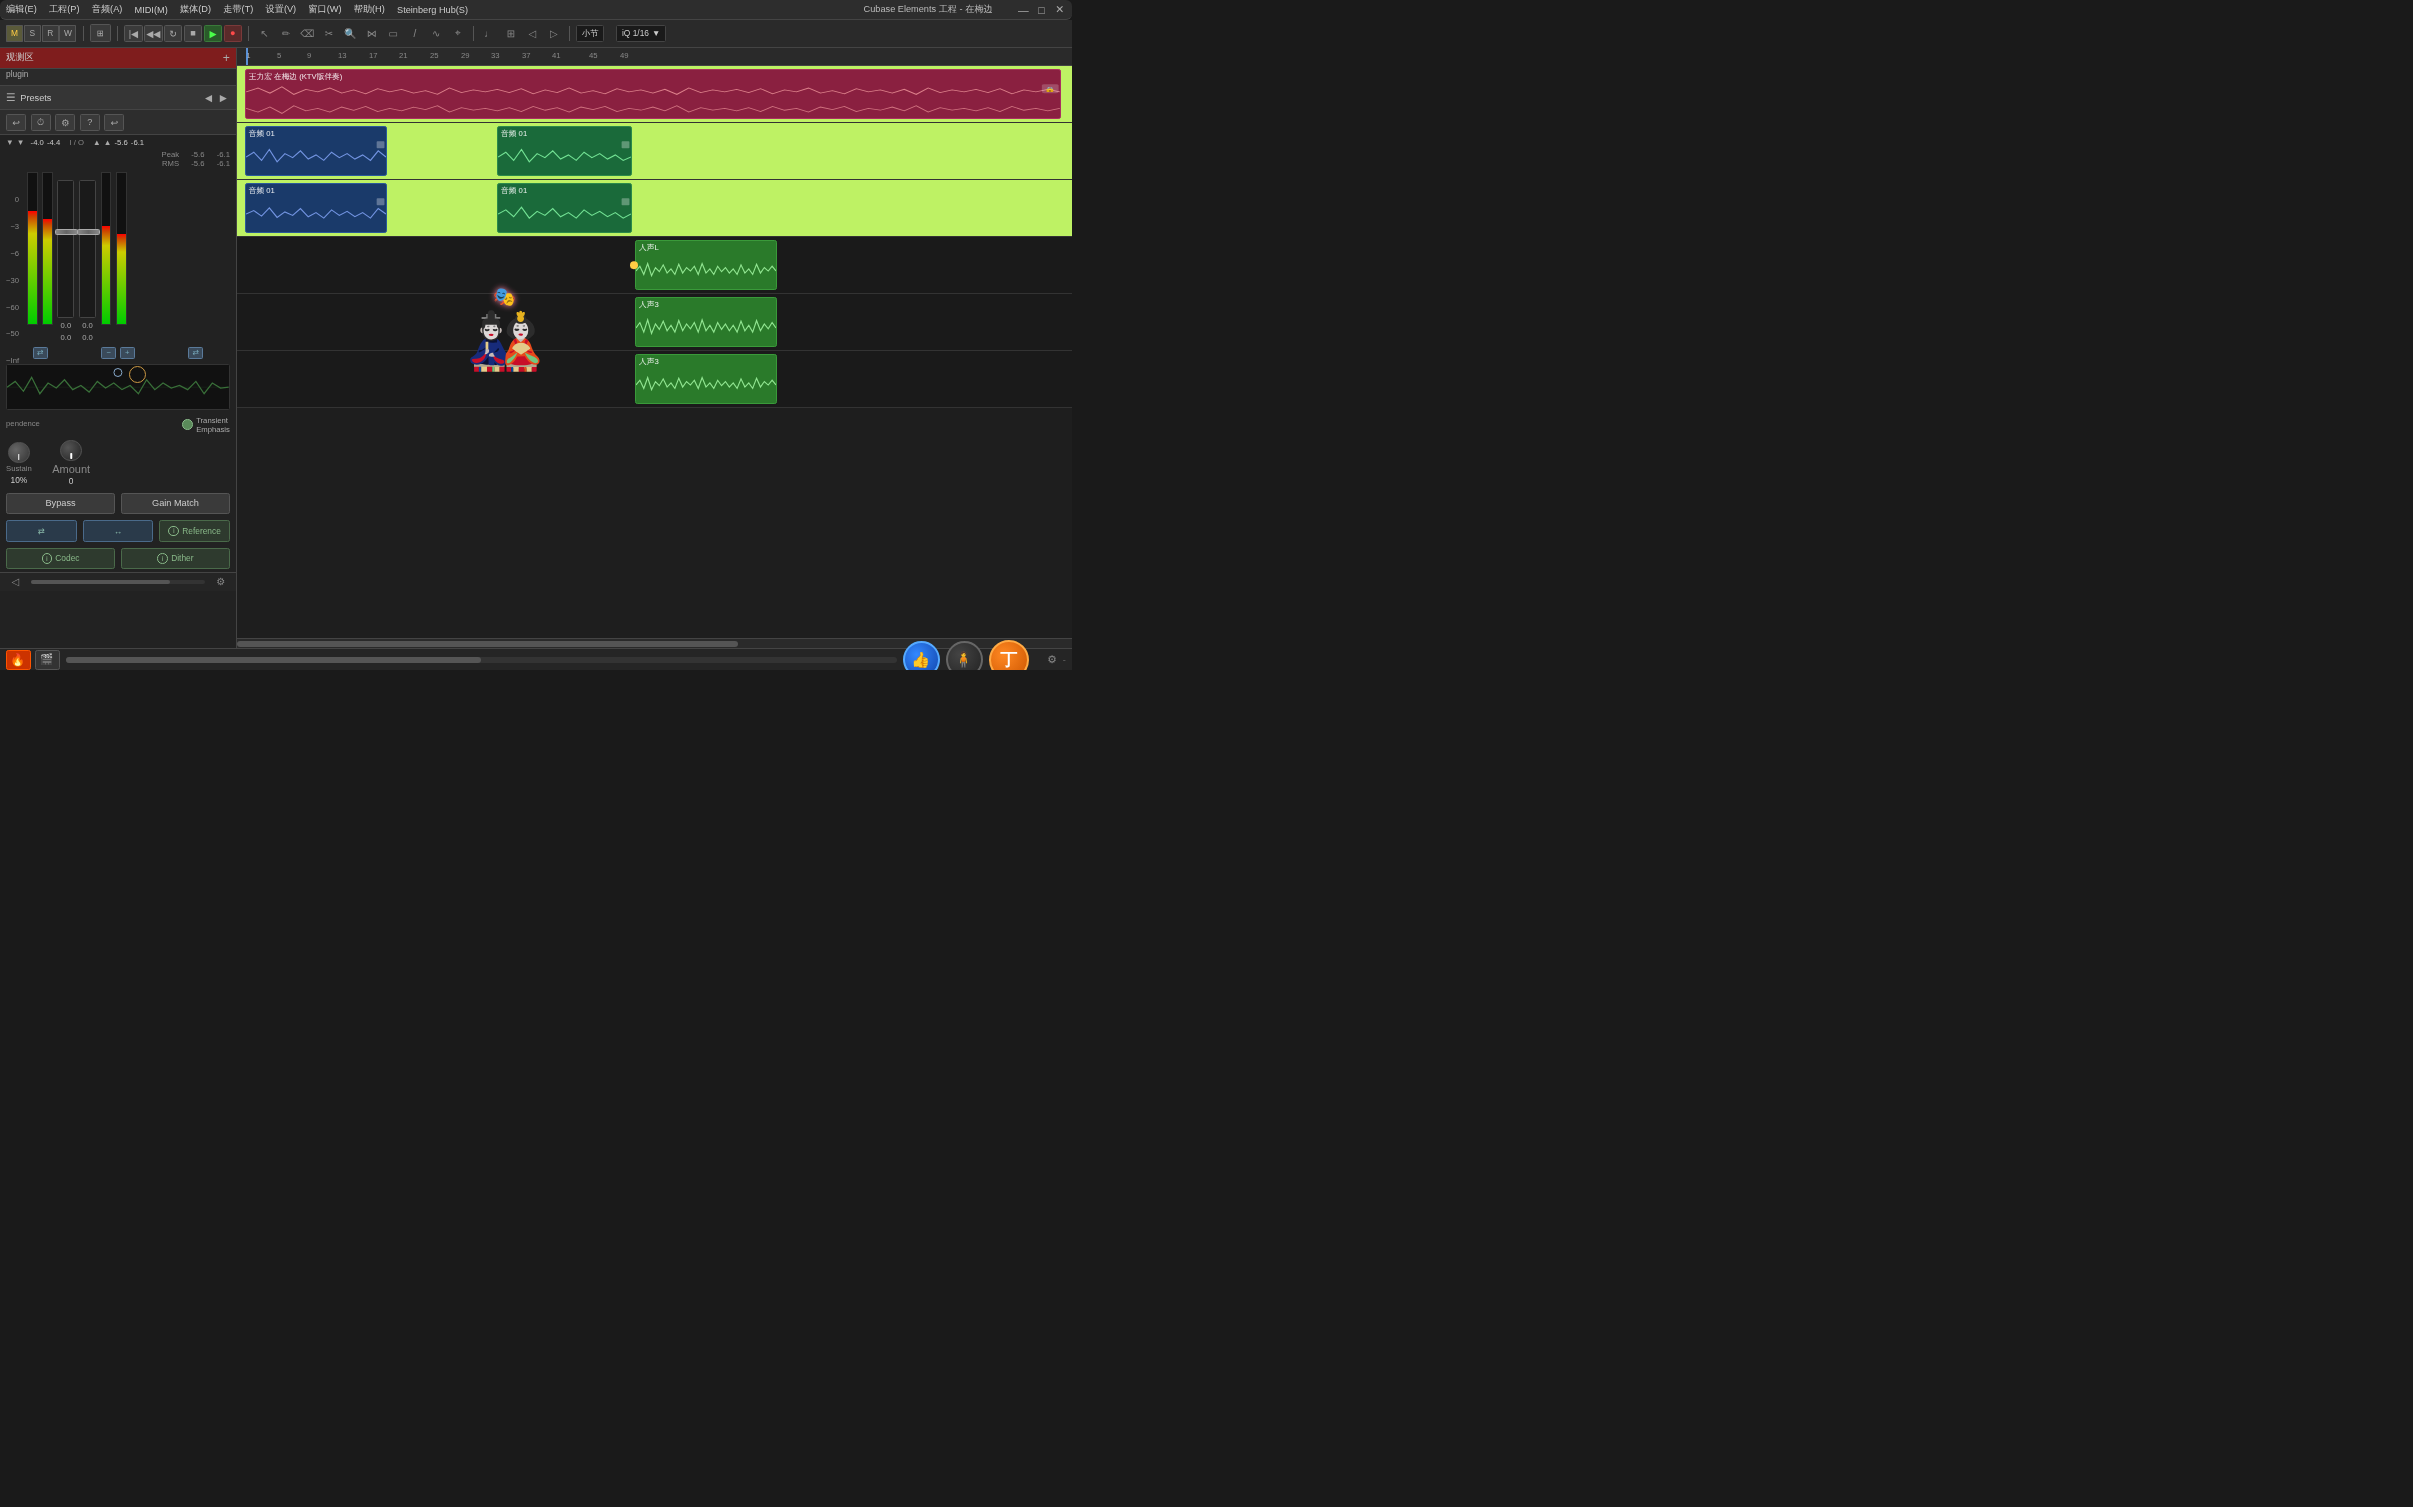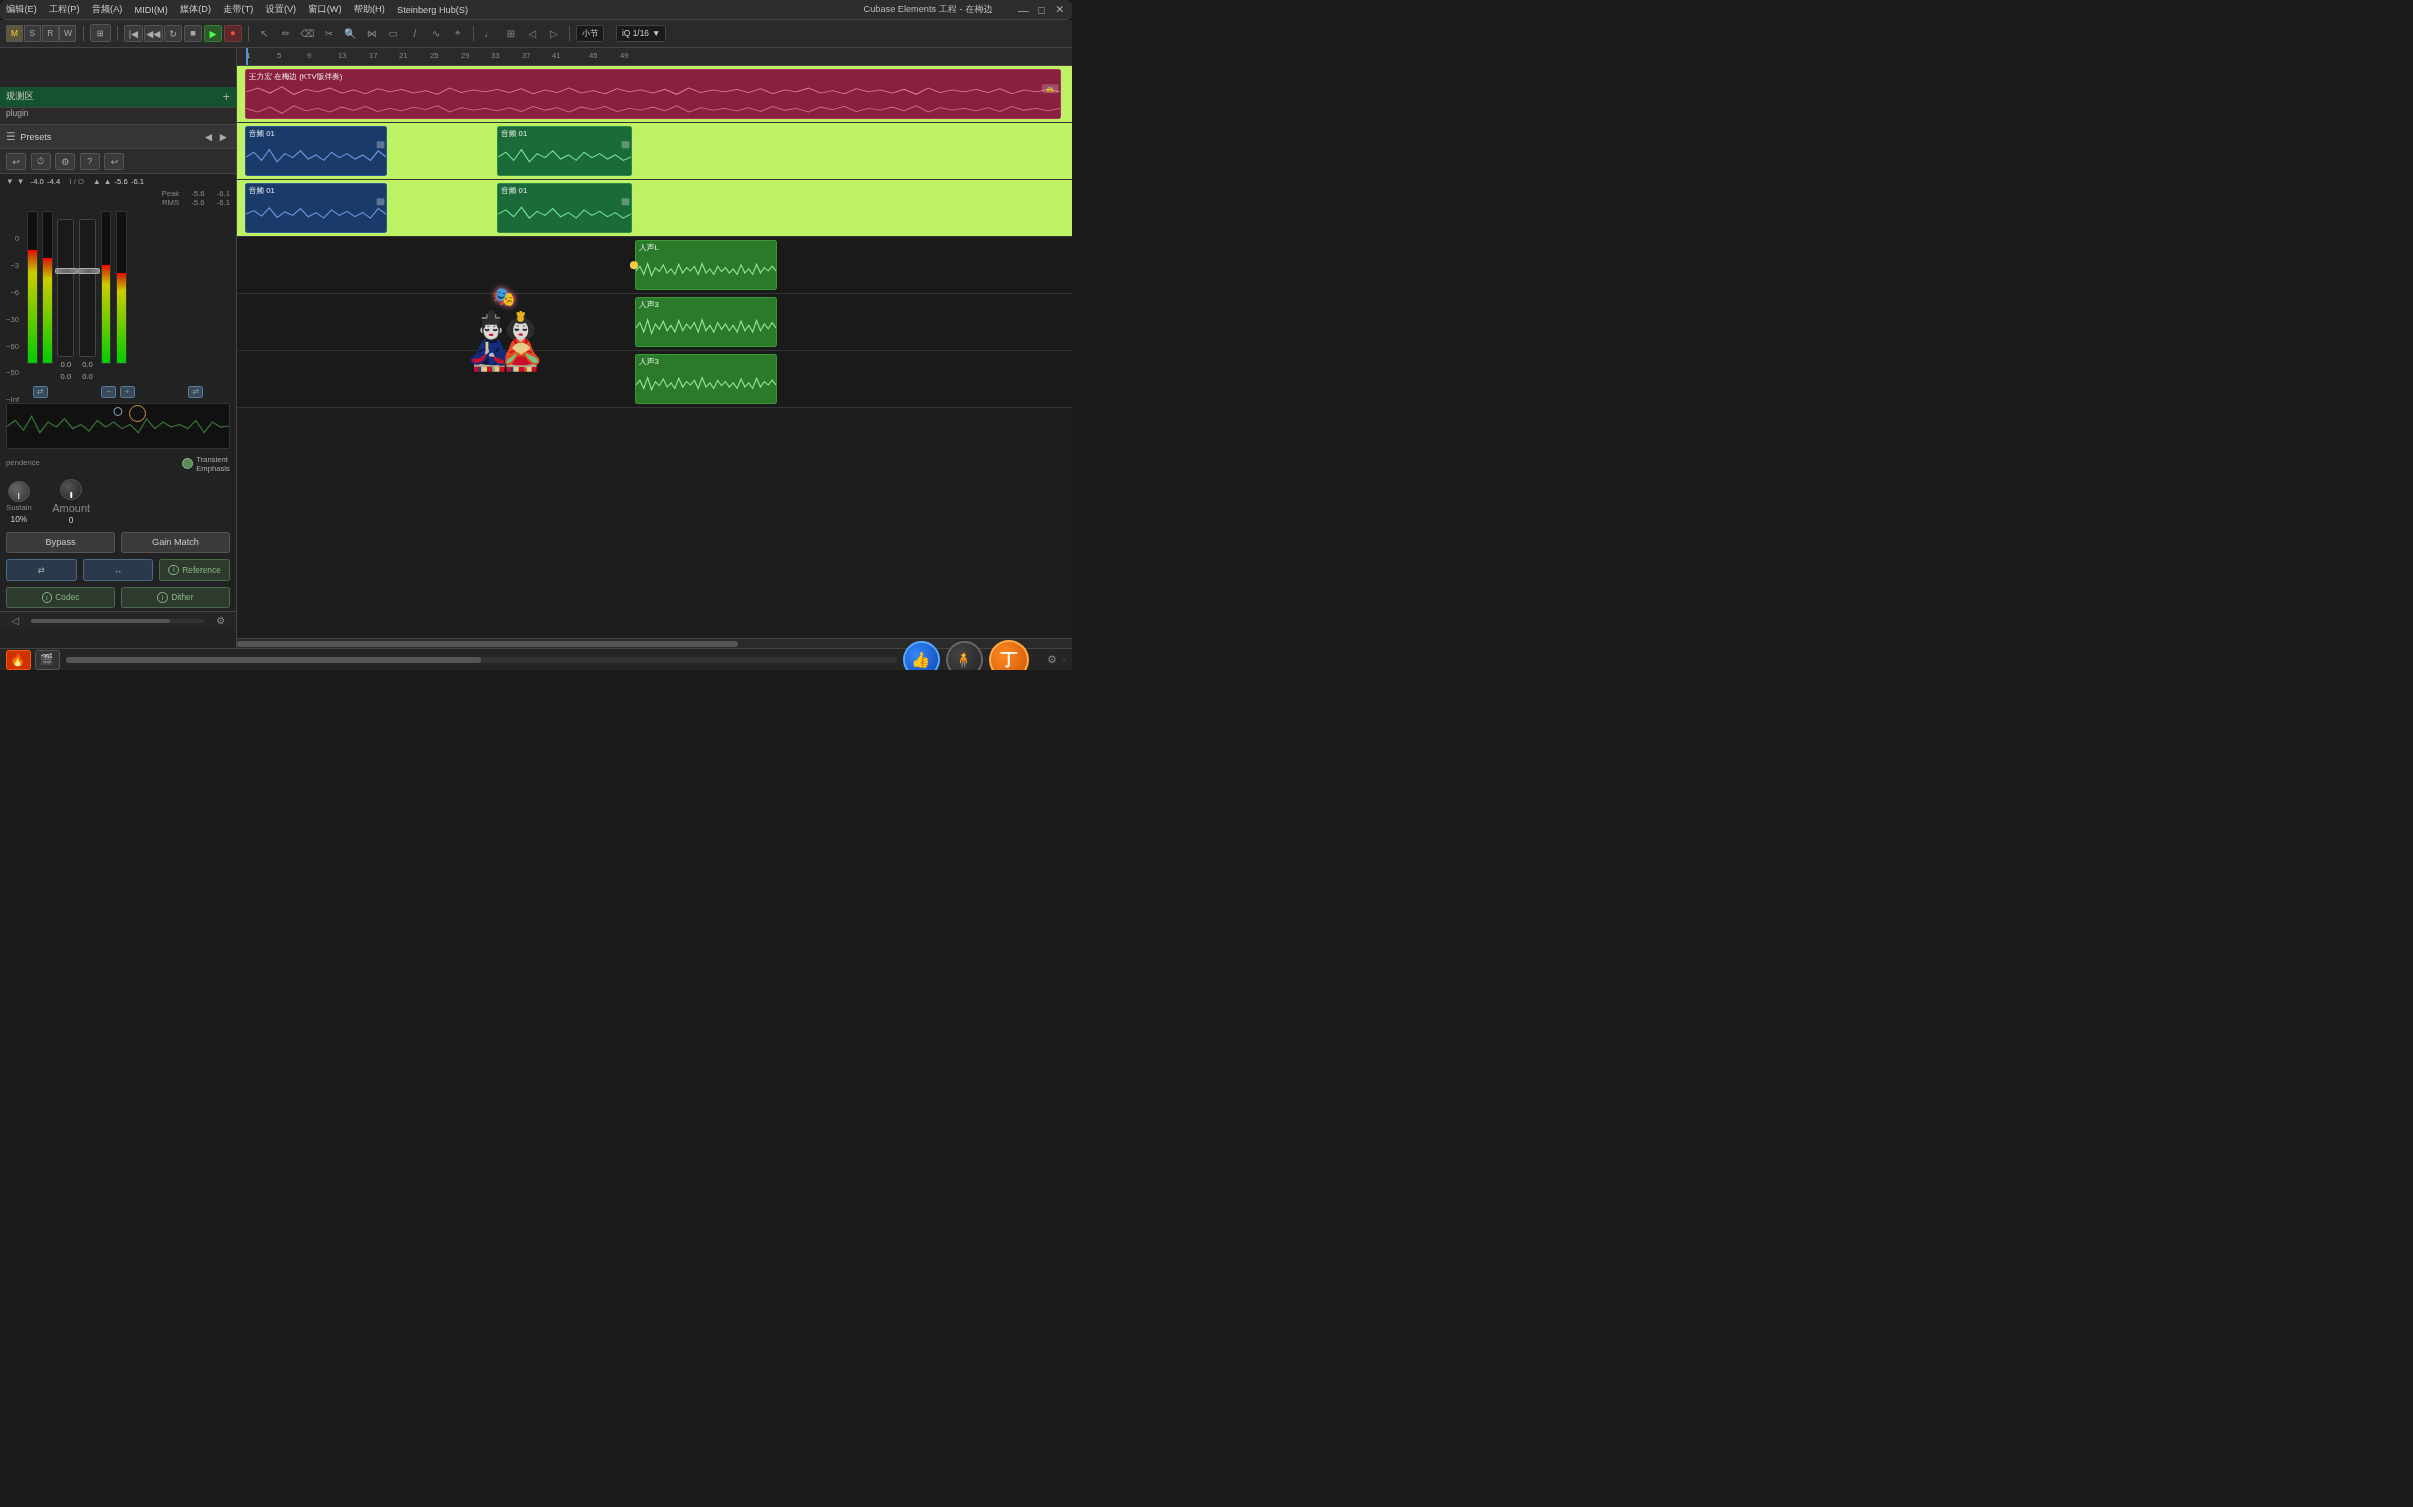--- a/index.html
+++ b/index.html
@@ -88,28 +88,27 @@
       width: 237px;
       background: #252525;
       border-right: 0.8px solid #444;
       display: flex;
       flex-direction: column;
       position: relative;
       overflow: hidden;
     }
 
     .observe-bar {
-      background: #14532d;
+      background: #7f1d1d;
       height: 21.4px;
       display: flex;
       align-items: center;
       padding: 0 6.1px;
       border-bottom: 0.8px solid #444;
       gap: 6.1px;
-      margin-top: 39px;
     }
     .observe-label { color: #ccc; font-size: 9.2px; }
     .observe-plus {
       margin-left: auto;
       color: #aaa;
       cursor: pointer;
       font-size: 12.2px;
     }
 
     

